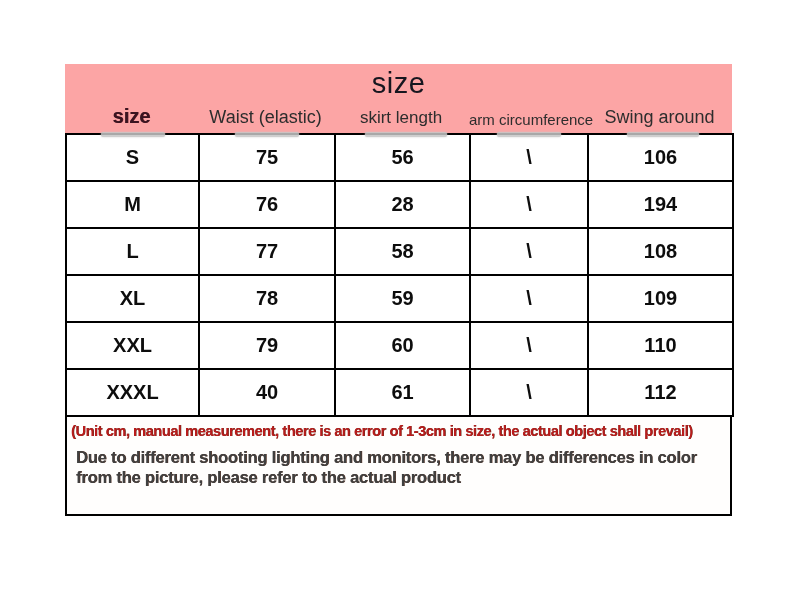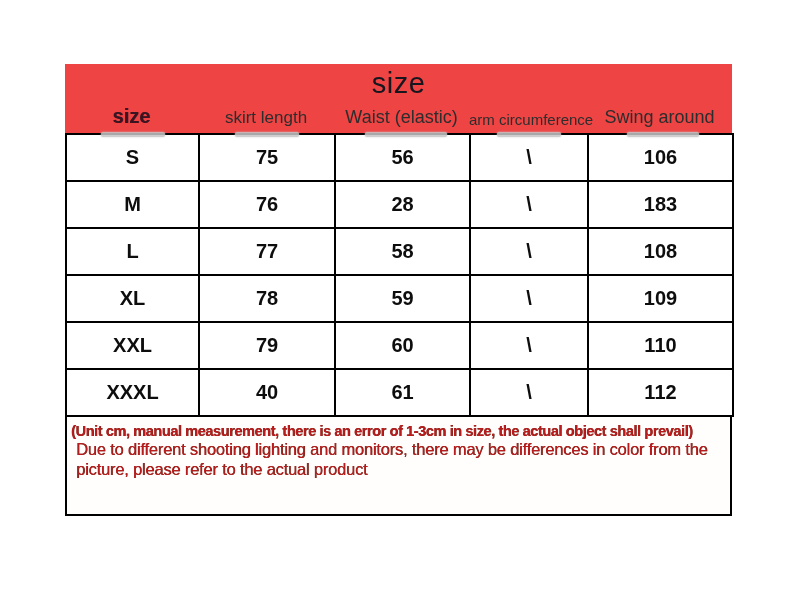--- a/index.html
+++ b/index.html
@@ -7,21 +7,21 @@
     width: 807px; height: 596px;
     background: #ffffff;
     font-family: "Liberation Sans", sans-serif;
     overflow: hidden;
   }
   .canvas { position: relative; width: 807px; height: 596px; background: #ffffff; }
 
   .sheet { position: absolute; left: 65px; top: 64px; width: 667px; }
 
   
-  .band { background: #ef4444; width: 667px; height: 69px; }
+  .band { background: #fca5a5; width: 667px; height: 69px; }
   .band-title {
     text-align: center;
     font-size: 29px;
     line-height: 38px;
     color: #16161f;
     letter-spacing: 0.5px;
   }
   .band-headers { display: flex; height: 31px; align-items: flex-end; }
   .hcell { text-align: center; padding-bottom: 5px; color: #2d2d2d; white-space: nowrap; overflow: visible; }
 
@@ -76,43 +76,43 @@
   }
   .note1 {
     font-weight: bold;
     font-size: 14.5px;
     letter-spacing: -0.4px;
     color: #b91c1c;
     white-space: nowrap;
     text-shadow: 0.4px 0.4px 0 #5a3222;
   }
   .note2 {
-    margin-top: 0;
+    margin-top: 8px;
     padding-left: 5px;
     padding-right: 2px;
-    font-weight: normal;
+    font-weight: bold;
     font-size: 16.5px;
     letter-spacing: -0.2px;
     line-height: 1.22;
-    color: #b91c1c;
+    color: #404040;
     text-shadow: 0.4px 0.4px 0 #5a3222;
   }
 </style>
 </head>
 <body>
 
 <div class="canvas">
   <div class="sheet">
 
     <div class="band">
       <div class="band-title">size</div>
       <div class="band-headers">
         <div class="hcell c1 h1">size</div>
+        <div class="hcell c3 h3">Waist (elastic)</div>
         <div class="hcell c2 h2">skirt length</div>
-        <div class="hcell c3 h3">Waist (elastic)</div>
         <div class="hcell c4 h4">arm circumference</div>
         <div class="hcell c5 h5">Swing around</div>
       </div>
     </div>
 
     <div class="smudge s1"></div>
     <div class="smudge s2"></div>
     <div class="smudge s3"></div>
     <div class="smudge s4"></div>
     <div class="smudge s5"></div>
@@ -131,21 +131,21 @@
           <td>75</td>
           <td>56</td>
           <td>\</td>
           <td>106</td>
         </tr>
         <tr>
           <td>M</td>
           <td>76</td>
           <td>28</td>
           <td>\</td>
-          <td>183</td>
+          <td>194</td>
         </tr>
         <tr>
           <td>L</td>
           <td>77</td>
           <td>58</td>
           <td>\</td>
           <td>108</td>
         </tr>
         <tr>
           <td>XL</td>

